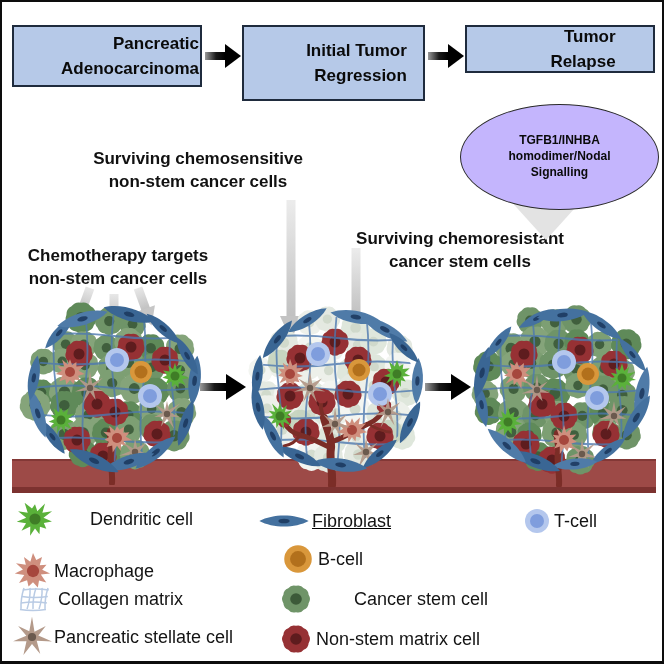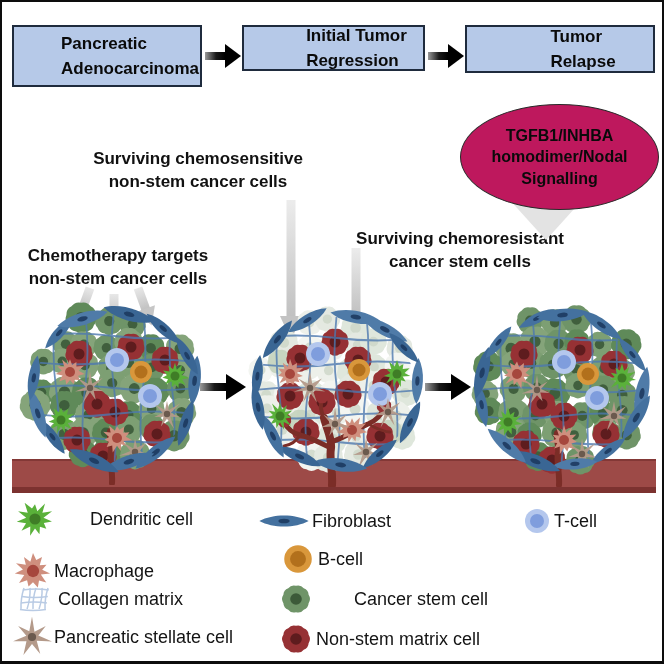--- a/index.html
+++ b/index.html
@@ -1,25 +1,25 @@
 <!DOCTYPE html>
 <html><head>
 <meta charset="utf-8">
 <style>
   html,body{margin:0;padding:0;background:#fff;}
   #fig{position:relative;width:664px;height:664px;background:#ffffff;
        border:2px solid #0d0d0d;border-bottom-width:3px;box-sizing:border-box;
        font-family:"Liberation Sans",sans-serif;overflow:hidden;}
   .abs{position:absolute;}
   .flowbox{background:#b6c9e8;border:2px solid #1f2b3d;box-sizing:border-box;
-           display:flex;align-items:center;justify-content:center;text-align:left;
+           display:flex;align-items:center;justify-content:center;text-align:right;
            font-weight:700;font-size:17px;line-height:1.5;color:#0a0a0a;white-space:pre-line;padding-left:46px;}
-  .callout{background:#be185d;border:1.6px solid #2a2a2a;border-radius:50%;
+  .callout{background:#c4b5fd;border:1.6px solid #2a2a2a;border-radius:50%;
            display:flex;align-items:center;justify-content:center;text-align:center;
-           font-weight:700;font-size:16px;line-height:1.32;color:#0a0a0a;white-space:pre-line;z-index:3;}
+           font-weight:700;font-size:12px;line-height:1.32;color:#0a0a0a;white-space:pre-line;z-index:3;}
   .callout-tri{width:0;height:0;border-left:38px solid transparent;border-right:38px solid transparent;
            border-top:42px solid #e3e3e3;z-index:2;}
   .note{font-weight:700;font-size:17px;line-height:1.34;color:#111;text-align:center;white-space:pre-line;}
   .band{background:#9d4a47;border-top:2px solid #833836;border-bottom:6px solid #7c3230;box-sizing:border-box;z-index:1;}
   svg.tumor{z-index:2;}
   .legend-item{display:flex;align-items:center;gap:2px;height:38px;}
   .legend-item span{font-size:18px;font-weight:400;color:#141414;}
 </style>
 </head>
 <body>
@@ -32,21 +32,21 @@
     <defs>
         <linearGradient id="gbA" x1="0" y1="0" x2="1" y2="0">
       <stop offset="0" stop-color="#9a9a9a"></stop>
           <stop offset="0.55" stop-color="#1a1a1a"></stop>
           <stop offset="1" stop-color="#000"></stop>
     </linearGradient>
       </defs>
     <rect x="0" y="9" width="20" height="8" fill="url(#gbA)"></rect>
       <polygon points="20,1 36,13 20,25" fill="#000"></polygon>
   </svg>
-  <div class="abs flowbox" style="left:240px;top:23px;width:183px;height:46px;">Initial Tumor
+  <div class="abs flowbox" style="left:240px;top:23px;width:183px;height:76px;">Initial Tumor
 Regression</div>
   <svg class="abs" style="left:426px;top:41px;" width="36" height="26" viewBox="0 0 36 26">
     <defs>
         <linearGradient id="gbB" x1="0" y1="0" x2="1" y2="0">
       <stop offset="0" stop-color="#9a9a9a"></stop>
           <stop offset="0.55" stop-color="#1a1a1a"></stop>
           <stop offset="1" stop-color="#000"></stop>
     </linearGradient>
       </defs>
     <rect x="0" y="9" width="20" height="8" fill="url(#gbB)"></rect>
@@ -768,21 +768,21 @@
       </svg>
     <span>Collagen matrix</span>
   </div>
   <div class="abs legend-item" style="left:10px;top:616px;">
     <svg width="40" height="40" viewBox="0 0 34 34">
         <path d="M17.0,-0.4 L19.1,12.5 L28.7,7.7 L22.4,15.8 L34.0,20.9 L21.0,20.2 L24.0,31.5 L17.0,23.0 L9.7,32.2 L12.3,20.7 L0.9,20.7 L12.2,15.9 L5.2,7.6 L14.7,12.2 Z" fill="#b49a8a"></path>
         <circle cx="17" cy="17" r="3.5" fill="#6b5a4e"></circle>
       </svg>
     <span>Pancreatic stellate cell</span>
   </div>
-  <div class="abs legend-item" style="left:256px;top:500px;">
+  <div class="abs legend-item" style="left:256px;top:500px;text-decoration:underline;">
     <svg width="52" height="34" viewBox="0 0 52 34">
         <g transform="translate(26,17) scale(1.12,1.05)">
           <path d="M-22,0 C-10,-7 10,-7 22,0 C10,7 -10,7 -22,0 Z" fill="#44719f"></path>
           <ellipse cx="0" cy="0" rx="5" ry="2.2" fill="#1d3a5f" opacity="0.9"></ellipse>
         </g>
       </svg>
     <span>Fibroblast</span>
   </div>
   <div class="abs legend-item" style="left:278px;top:538px;">
     <svg width="36" height="36" viewBox="0 0 34 34">

